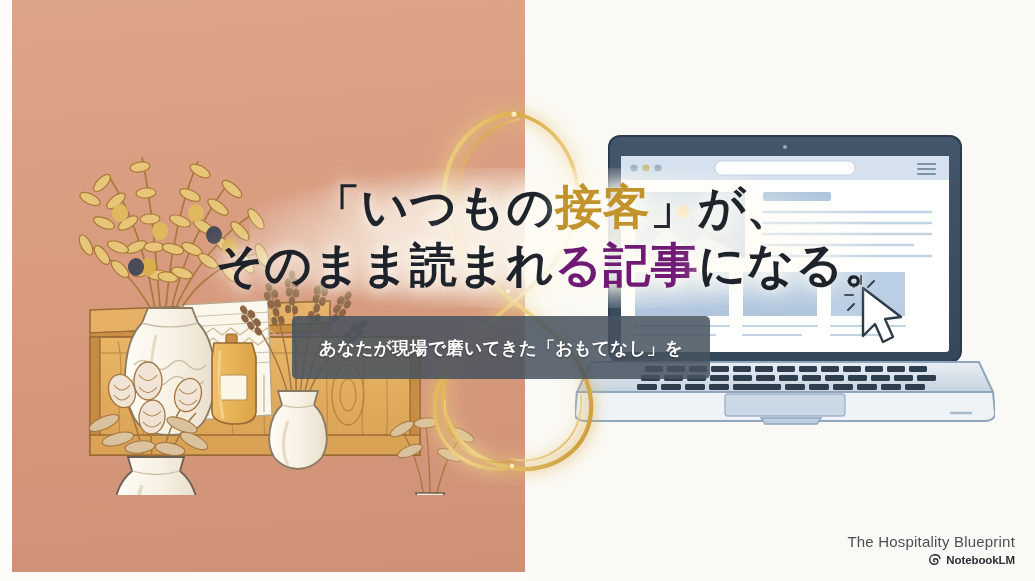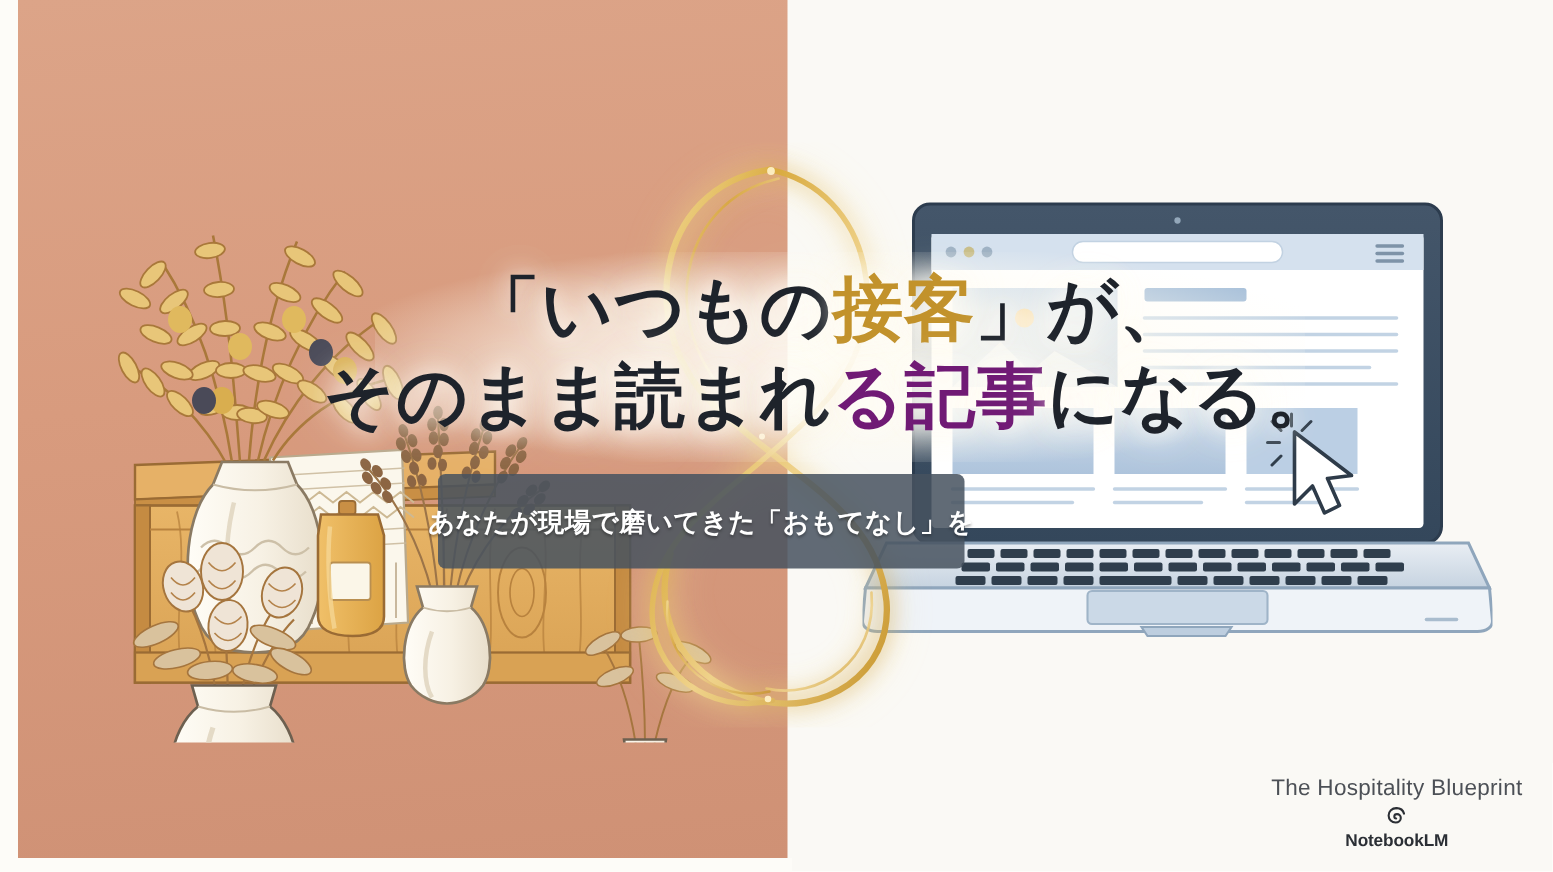--- a/index.html
+++ b/index.html
@@ -40,33 +40,33 @@
              line-height:58px; letter-spacing:.5px; white-space:nowrap;
              color:#1E232B;
              text-shadow:0 0 14px rgba(255,253,247,.95), 0 0 26px rgba(255,253,247,.75),
                          0 0 40px rgba(255,253,247,.55); }
   .hl-gold { color:#C2922B;
              text-shadow:0 0 14px rgba(255,253,247,.95), 0 0 26px rgba(255,252,240,.7); }
   .hl-blue { color:#701a75;
              text-shadow:0 0 14px rgba(255,253,247,.95), 0 0 26px rgba(255,253,247,.7); }
 
   
-  .subtitle { position:absolute; left:292px; top:316px; width:351px; height:63px;
+  .subtitle { position:absolute; left:292px; top:316px; width:418px; height:63px;
               background:rgba(71,83,96,.86); border-radius:5px; z-index:5;
               display:flex; flex-direction:column; align-items:center;
               justify-content:center; gap:2px; }
   .sub-line { color:#FFFFFF; font-size:17.5px; font-weight:700; line-height:26px;
               letter-spacing:.4px; white-space:nowrap;
               text-shadow:0 1px 2px rgba(0,0,0,.35); }
 
   
   .brand { position:absolute; right:20px; bottom:14px; z-index:7; text-align:right; }
   .brand-title { font-size:15px; color:#4C5056; letter-spacing:.2px; line-height:19px; }
   .brand-badge { display:flex; align-items:center; justify-content:flex-end;
-                 gap:4px; margin-top:2px;flex-direction:column; }
+                 gap:4px; margin-top:2px; }
   .brand-badge-text { font-size:11.5px; font-weight:700; color:#2B2F35; letter-spacing:-.1px; }
 </style>
 </head>
 <body>
 
 <div class="canvas">
 
   <div class="bg-right"></div>
   <div class="bg-left"></div>
 

